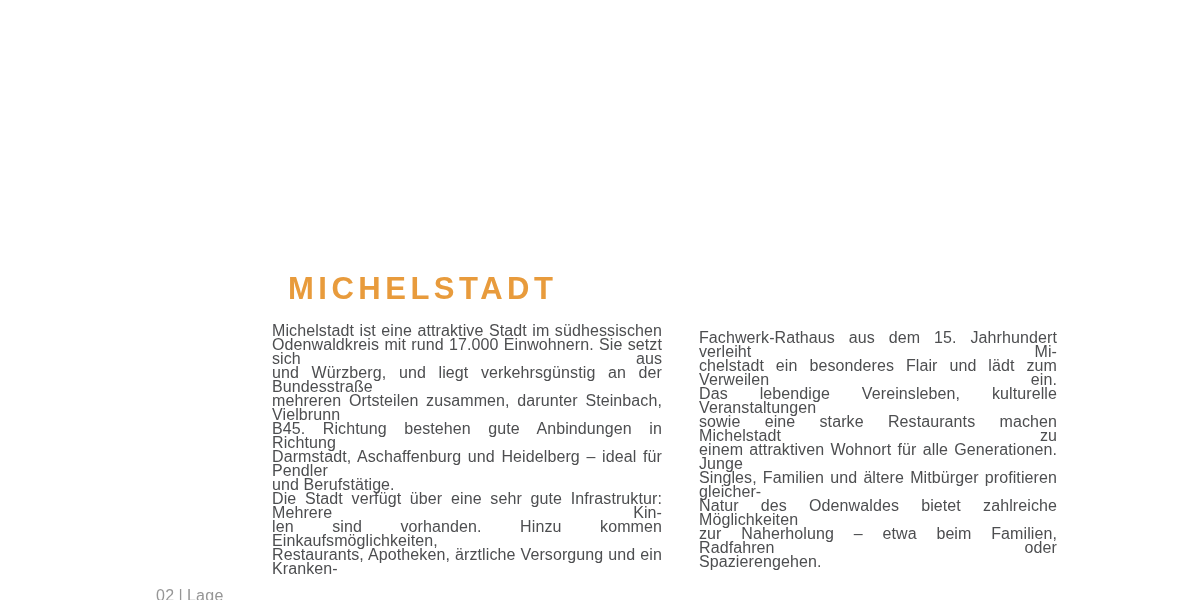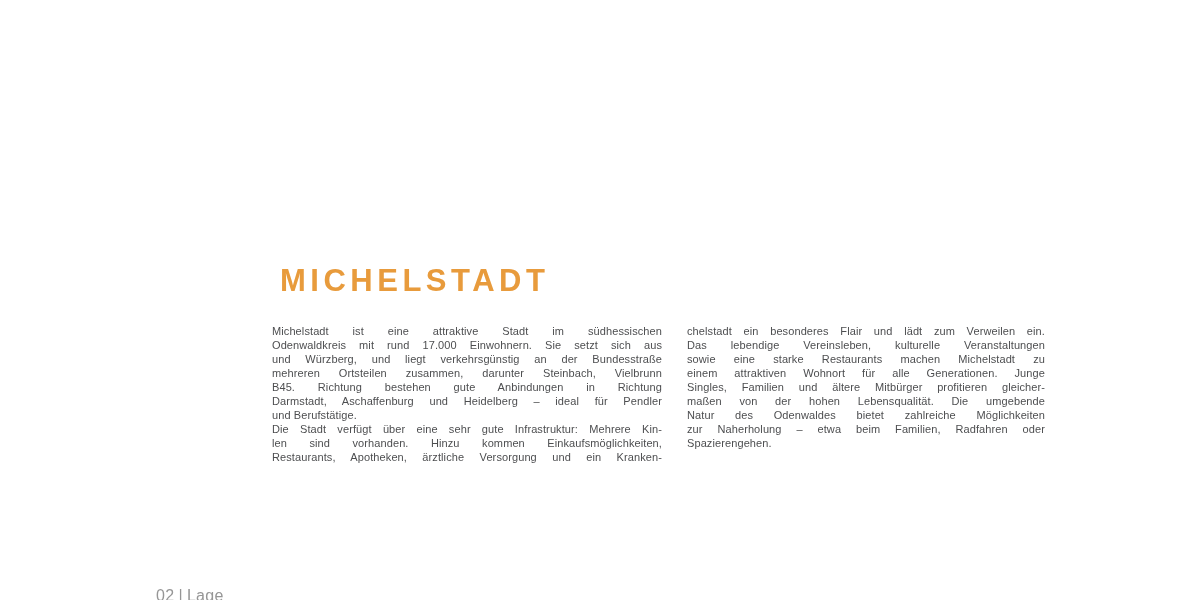--- a/index.html
+++ b/index.html
@@ -14,38 +14,39 @@
   }
   .page {
     position: absolute;
     inset: 0;
     background: #ffffff;
   }
   .title {
     position: absolute;
     left: 272px;
     top: 257px;
-    margin: 8px;
+    margin: 16px;
     font-size: 31px;
     line-height: 31px;
     font-weight: bold;
     letter-spacing: 4.5px;
     color: #E89B3C;
     white-space: nowrap;
   }
   .columns {
     position: absolute;
     left: 272px;
     top: 324px;
     display: flex;
-    gap: 25px;
+    gap: 37px;
     color: #4D4E50;
-    font-size: 11px;
+    font-size: 16px;
     line-height: 14px;
     letter-spacing: 0.1px;
+    align-items: center;
   }
   .col-left  { width: 390px; }
   .col-right { width: 358px; }
   .para + .para { }
   .line {
     text-align: justify;
     text-align-last: justify;
   }
   .line.last-line {
     text-align-last: left;
@@ -81,28 +82,28 @@
           <div class="line last-line">und Berufstätige.</div>
         </div>
       <div class="para">
           <div class="line">Die Stadt verfügt über eine sehr gute Infrastruktur: Mehrere Kin-</div>
           <div class="line">len sind vorhanden. Hinzu kommen Einkaufsmöglichkeiten,</div>
           <div class="line">Restaurants, Apotheken, ärztliche Versorgung und ein Kranken-</div>
         </div>
     </div>
     <div class="col col-right">
       <div class="para">
+          <div class="line">Fachwerk-Rathaus aus dem 15. Jahrhundert verleiht Mi-</div>
           <div class="line">chelstadt ein besonderes Flair und lädt zum Verweilen ein.</div>
         </div>
       <div class="para">
           <div class="line">Das lebendige Vereinsleben, kulturelle Veranstaltungen</div>
           <div class="line">sowie eine starke Restaurants machen Michelstadt zu</div>
           <div class="line">einem attraktiven Wohnort für alle Generationen. Junge</div>
           <div class="line">Singles, Familien und ältere Mitbürger profitieren gleicher-</div>
-          <div class="line">maßen von der hohen Lebensqualität. Die umgebende</div>
           <div class="line">Natur des Odenwaldes bietet zahlreiche Möglichkeiten</div>
           <div class="line">zur Naherholung – etwa beim Familien, Radfahren oder</div>
           <div class="line last-line">Spazierengehen.</div>
         </div>
     </div>
   </div>
 
   <div class="footer">
     <span>02</span><span class="sep">|</span><span>Lage</span>
   </div>

